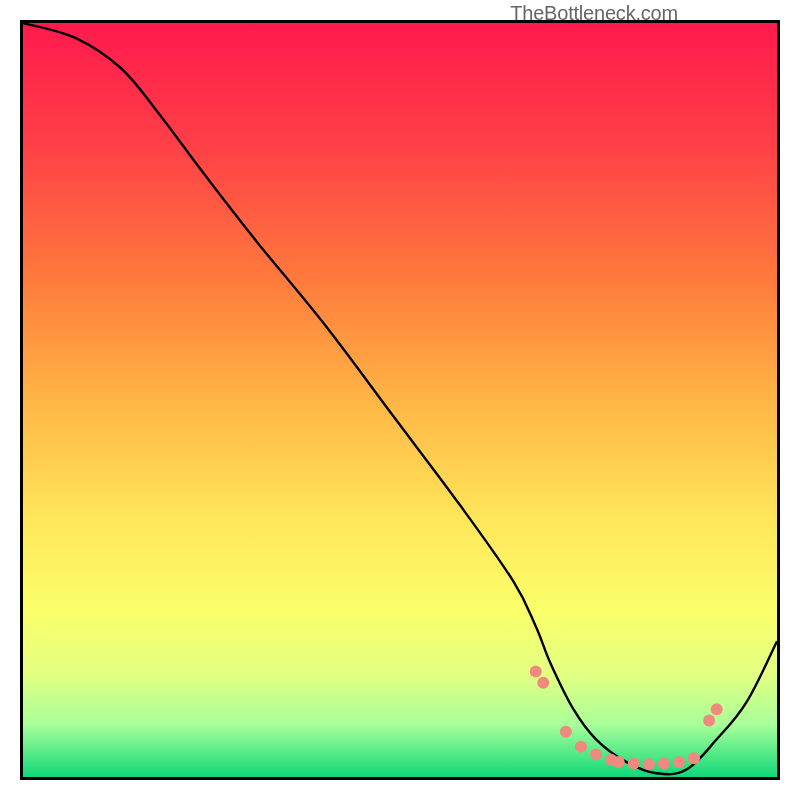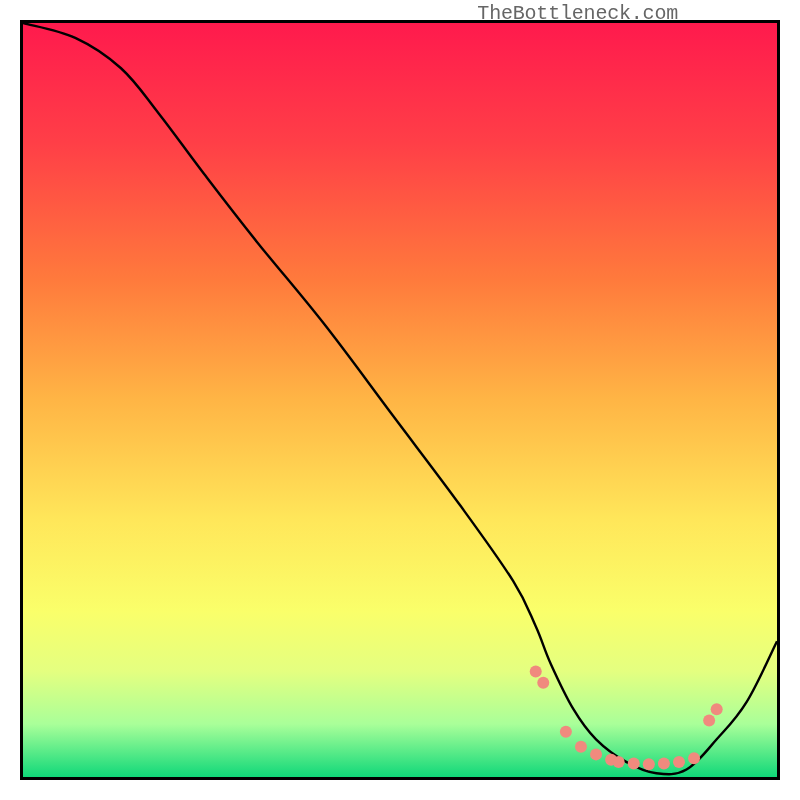--- a/index.html
+++ b/index.html
@@ -9,21 +9,20 @@
     height: 800px;
     overflow: hidden;
     font-family: Arial, Helvetica, sans-serif;
     background: #fff;
   }
   .chart-wrap {
     position: relative;
     width: 684px;
     height: 800px;
     box-sizing: border-box;
-    font-family: Liberation Mono, monospace;
   }
   .plot-area {
     position: absolute;
     left: 20px;
     top: 20px;
     width: 760px;
     height: 760px;
     border: 3px solid #000;
     box-sizing: border-box;
     overflow: hidden;

